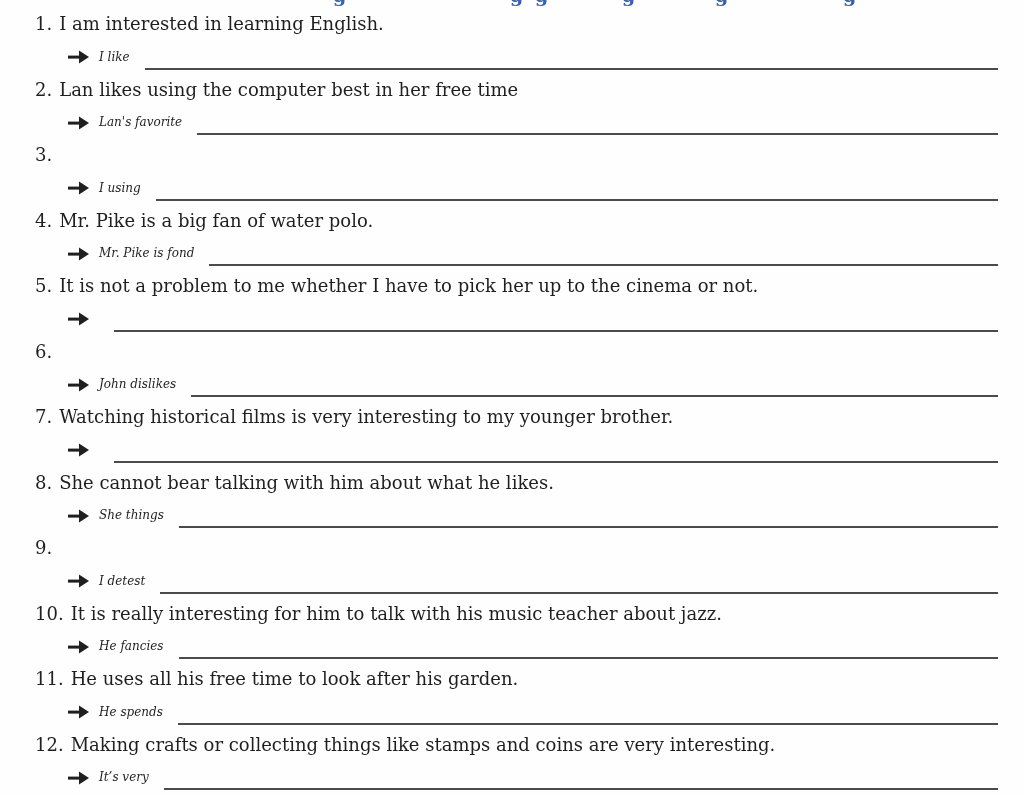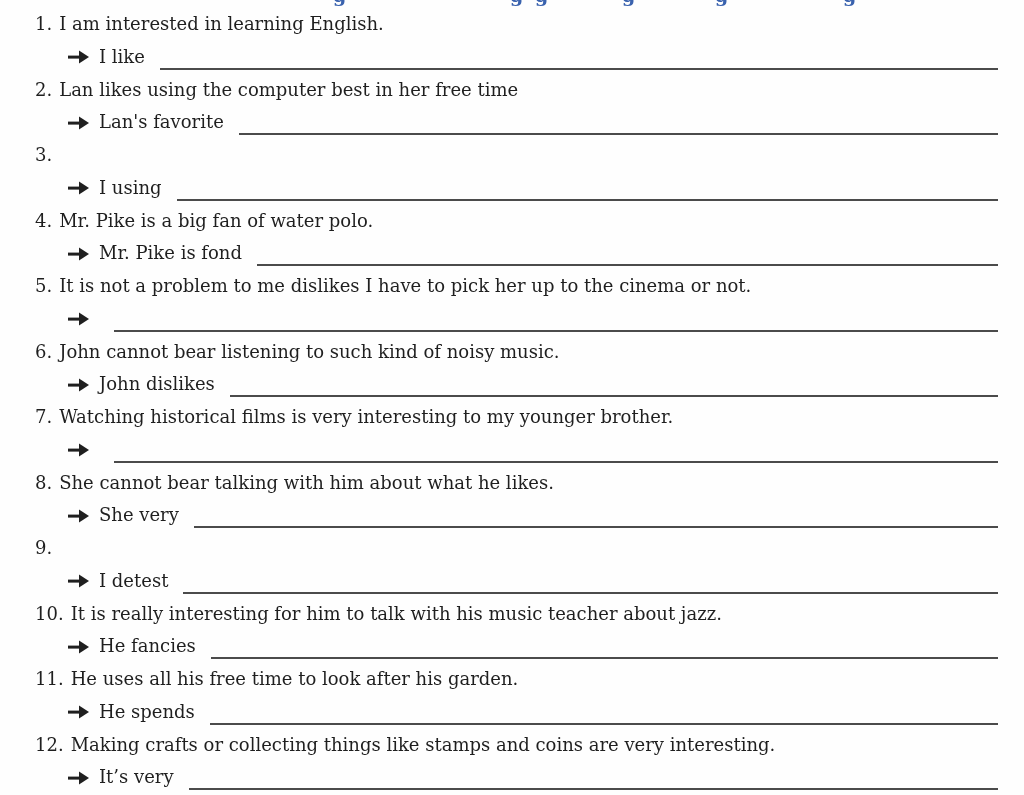--- a/index.html
+++ b/index.html
@@ -43,21 +43,22 @@
   .sentence-row {
     line-height: 32.75px;
     font-size: 18px;
   }
   .num {
     margin-right: 7px;
   }
   .arrow-row {
     padding-left: 33px;
     line-height: 32.75px;
-    font-size: 18px;
+    font-size: 12px;
+    font-style: italic;
   }
   .arrow-icon {
     align-self: center;
     margin-right: 9px;
     display: inline-flex;
   }
   .blank {
     flex: 1 1 auto;
     margin-left: 15px;
     align-self: flex-end;
@@ -143,37 +144,36 @@
         </svg>
       </span>
       <span class="prompt">Mr. Pike is fond</span>
       <span class="blank"></span>
     </div>
   </div>
 
   <div class="item">
     <div class="row sentence-row">
       <span class="num">5.</span>
-      <span class="sentence">It is not a problem to me dislikes I have to pick her up to the cinema or not.</span>
+      <span class="sentence">It is not a problem to me whether I have to pick her up to the cinema or not.</span>
     </div>
     <div class="row arrow-row">
       <span class="arrow-icon">
         <svg width="22" height="14" viewBox="0 0 22 14" aria-hidden="true">
           <rect x="0" y="5.6" width="13" height="3" fill="#1f1f1f"></rect>
           <polygon points="11,0.5 21,7 11,13.5" fill="#1f1f1f"></polygon>
         </svg>
       </span>
       <span class="blank"></span>
     </div>
   </div>
 
   <div class="item">
     <div class="row sentence-row">
       <span class="num">6.</span>
-      <span class="sentence">John cannot bear listening to such kind of noisy music.</span>
     </div>
     <div class="row arrow-row">
       <span class="arrow-icon">
         <svg width="22" height="14" viewBox="0 0 22 14" aria-hidden="true">
           <rect x="0" y="5.6" width="13" height="3" fill="#1f1f1f"></rect>
           <polygon points="11,0.5 21,7 11,13.5" fill="#1f1f1f"></polygon>
         </svg>
       </span>
       <span class="prompt">John dislikes</span>
       <span class="blank"></span>
@@ -201,21 +201,21 @@
       <span class="num">8.</span>
       <span class="sentence">She cannot bear talking with him about what he likes.</span>
     </div>
     <div class="row arrow-row">
       <span class="arrow-icon">
         <svg width="22" height="14" viewBox="0 0 22 14" aria-hidden="true">
           <rect x="0" y="5.6" width="13" height="3" fill="#1f1f1f"></rect>
           <polygon points="11,0.5 21,7 11,13.5" fill="#1f1f1f"></polygon>
         </svg>
       </span>
-      <span class="prompt">She very</span>
+      <span class="prompt">She things</span>
       <span class="blank"></span>
     </div>
   </div>
 
   <div class="item">
     <div class="row sentence-row">
       <span class="num">9.</span>
     </div>
     <div class="row arrow-row">
       <span class="arrow-icon">

